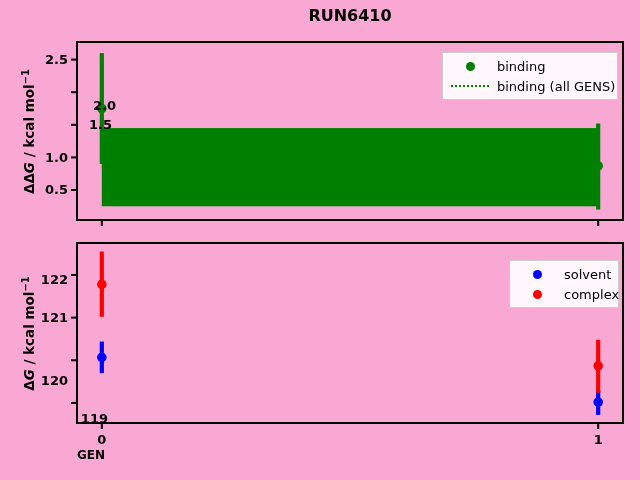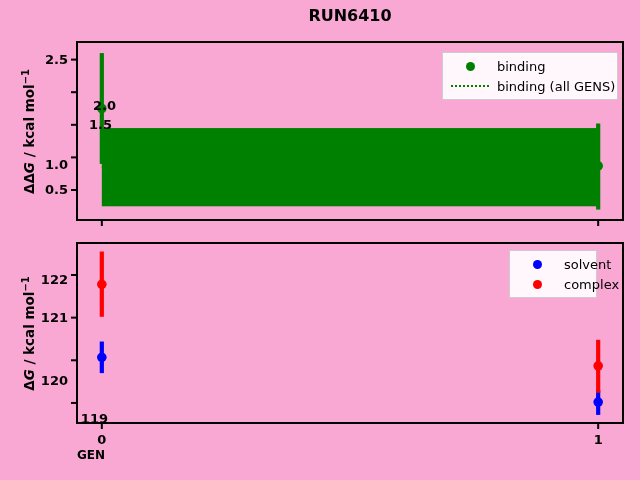--- a/index.html
+++ b/index.html
@@ -96,37 +96,37 @@
       <span class="legend-label">binding</span>
     </div>
     <div class="legend-row">
       <span class="legend-swatch">
         <span class="dotted-line"></span>
       </span>
       <span class="legend-label">binding (all GENS)</span>
     </div>
   </div>
 
-  <div class="legend" style="left:509px;top:250px;width:88px;">
+  <div class="legend" style="left:509px;top:260px;width:110px;">
     <div class="legend-row">
       <span class="legend-swatch">
         <span class="dot" style="background:#0000ff;"></span>
       </span>
       <span class="legend-label">solvent</span>
     </div>
     <div class="legend-row">
       <span class="legend-swatch">
         <span class="dot" style="background:#ff0000;"></span>
       </span>
       <span class="legend-label">complex</span>
     </div>
   </div>
 
 <div class="tick-label ytick" style="top: 182.007px;">0.5</div>
-    <div class="tick-label ytick" style="top: 157px;">1.0</div>
+    <div class="tick-label ytick" style="top: 150px;">1.0</div>
     <div class="tick-label ytick" style="top: 116.806px; padding-left: 44px;">1.5</div>
     <div class="tick-label ytick" style="top: 98px; margin-left: 48px;">2.0</div>
     <div class="tick-label ytick" style="top: 51.6044px;">2.5</div>
     <div class="tick-label ytick" style="top: 411px; margin-left: 40px;">119</div>
     <div class="tick-label ytick" style="top: 373px;">120</div>
     <div class="tick-label ytick" style="top: 309.645px;">121</div>
     <div class="tick-label ytick" style="top: 272px;">122</div>
     <div class="tick-label xtick" style="left: 81.8182px; top: 432px;">0</div>
     <div class="tick-label xtick" style="left: 578.182px; top: 432px;">1</div>
   </div>

